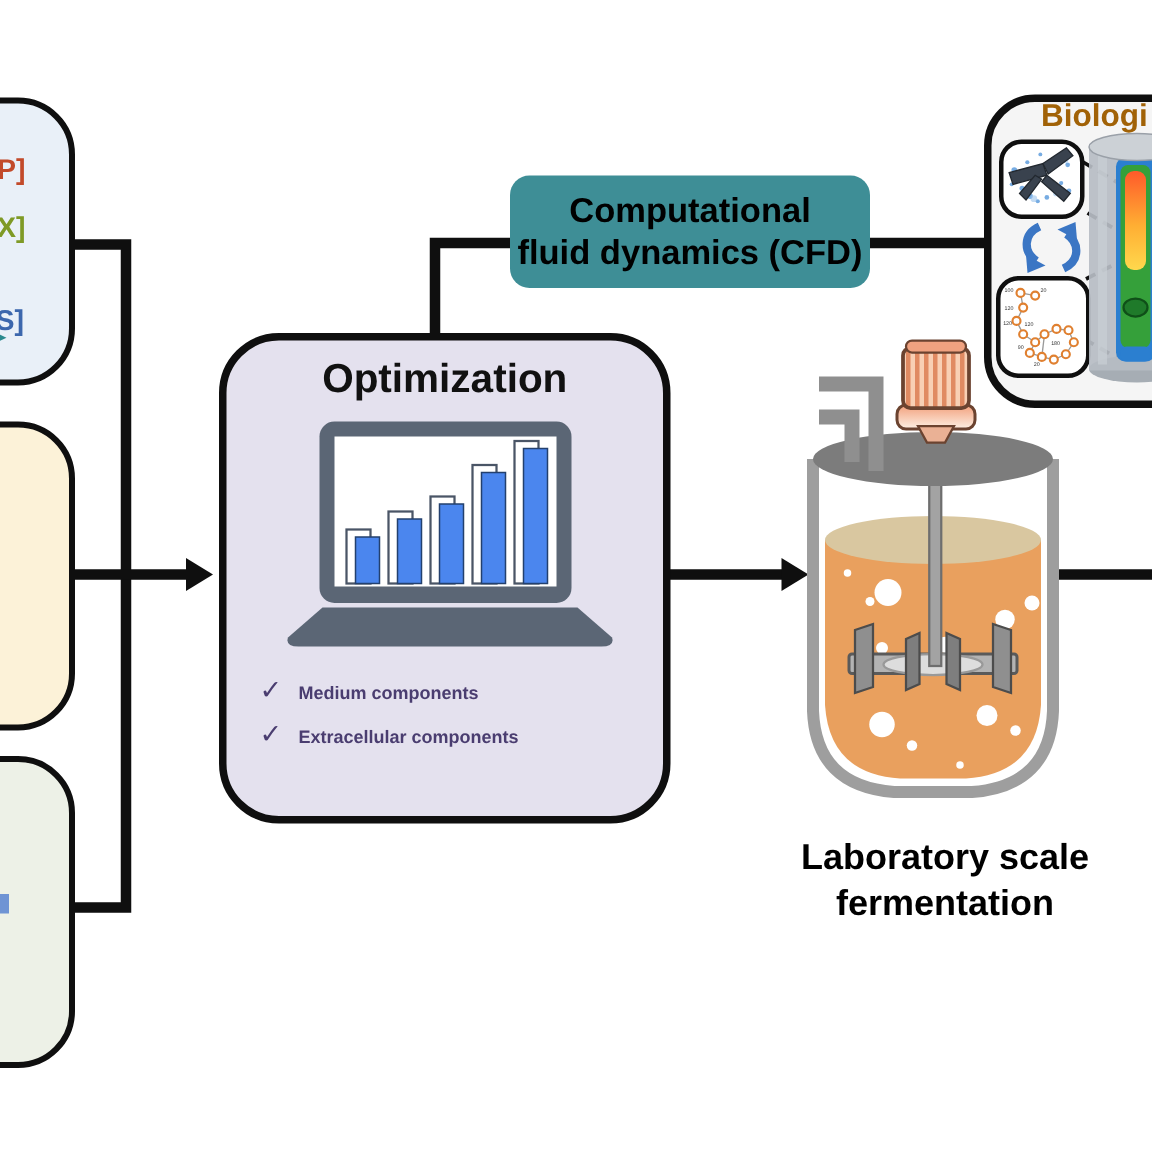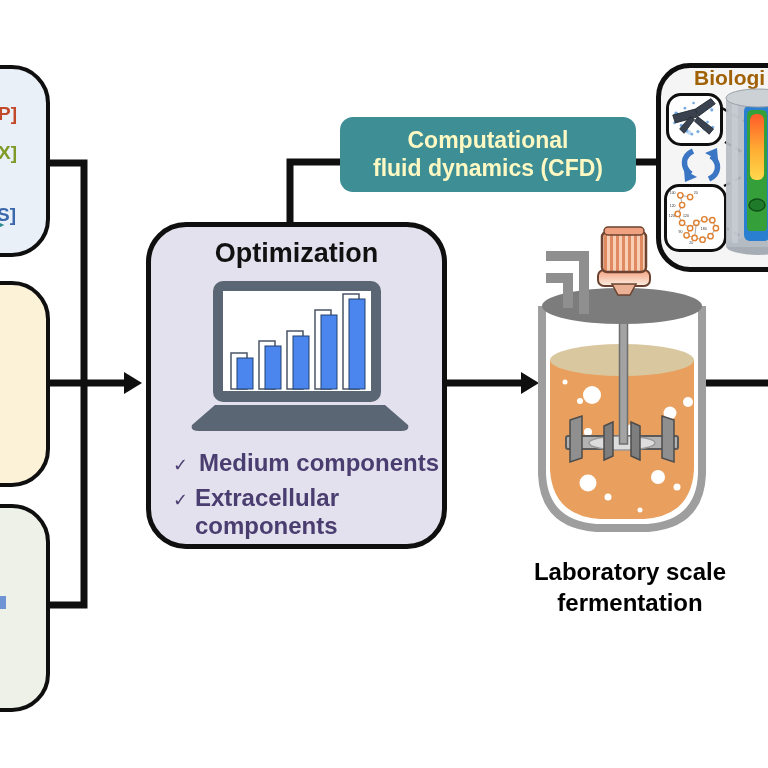--- a/index.html
+++ b/index.html
@@ -17,31 +17,31 @@
   .box-c{top:504px;height:200px;background:#edf1e7;}
   .kin-label{position:absolute;font-weight:bold;font-size:19px;line-height:19px;}
   .kin-p{left:78px;top:35px;color:#c24a2a;}
   .kin-x{left:78px;top:74px;color:#7f9a26;}
   .kin-s{left:77px;top:136px;color:#3c67ad;}
   .kin-arrow{left:66px;top:146px;color:#2b8a8f;font-size:22px;font-weight:bold;}
   .blue-mark{position:absolute;left:80px;top:88px;width:6px;height:13px;background:#6f94d4;}
   
   .opt-box{position:absolute;left:146px;top:222px;width:301px;height:327px;background:#e4e1ee;
            border:5px solid #0f0f0f;border-radius:40px;box-sizing:border-box;z-index:2;}
-  .opt-title{margin:11px;text-align:center;font-size:27px;font-weight:bold;color:#111;}
+  .opt-title{margin:0;padding-top:10px;text-align:center;font-size:27px;font-weight:bold;color:#111;}
   .laptop{position:absolute;left:38px;top:50px;}
   .bar-back{fill:#ffffff;stroke:#4a5566;stroke-width:1.5;}
   .bar-front{fill:#4b86ee;stroke:#23406e;stroke-width:1;}
   .checklist{position:absolute;left:22px;top:222px;}
   .checkrow{display:flex;align-items:baseline;margin-bottom:7px;color:#4a3d70;}
   .checkmark{font-size:18px;width:26px;font-weight:normal;}
-  .checklabel{font-size:24px;font-weight:bold;}
-  
-  .cfd-box{position:absolute;left:340px;top:117px;width:296px;height:75px;background:#3e8e96;
-           border-radius:13px;z-index:3;color:#fef9c3;text-align:center;box-sizing:border-box;padding-top:9px;}
+  .checklabel{font-size:12px;font-weight:bold;}
+  
+  .cfd-box{position:absolute;left:340px;top:117px;width:240px;height:75px;background:#3e8e96;
+           border-radius:13px;z-index:3;color:#000000;text-align:center;box-sizing:border-box;padding-top:9px;}
   .cfd-box div{font-size:23px;font-weight:bold;line-height:28px;}
   
   .bio-box{position:absolute;left:656px;top:63px;width:140px;height:199px;background:#f5f5f5;
            border:5px solid #0f0f0f;border-radius:34px;box-sizing:content-box;z-index:3;overflow:hidden;}
   .bio-title{position:absolute;left:33px;top:-2px;font-size:21px;font-weight:bold;color:#a16207;white-space:nowrap;}
   .sub-box{position:absolute;border:3.5px solid #0f0f0f;border-radius:15px;background:#ffffff;box-sizing:border-box;overflow:hidden;}
   .imp-box{left:5px;top:25px;width:57px;height:53px;}
   .net-box{left:3px;top:116px;width:63px;height:68px;}
   .cycle{position:absolute;left:17px;top:80px;}
   .cyl{position:absolute;left:63px;top:17px;}

